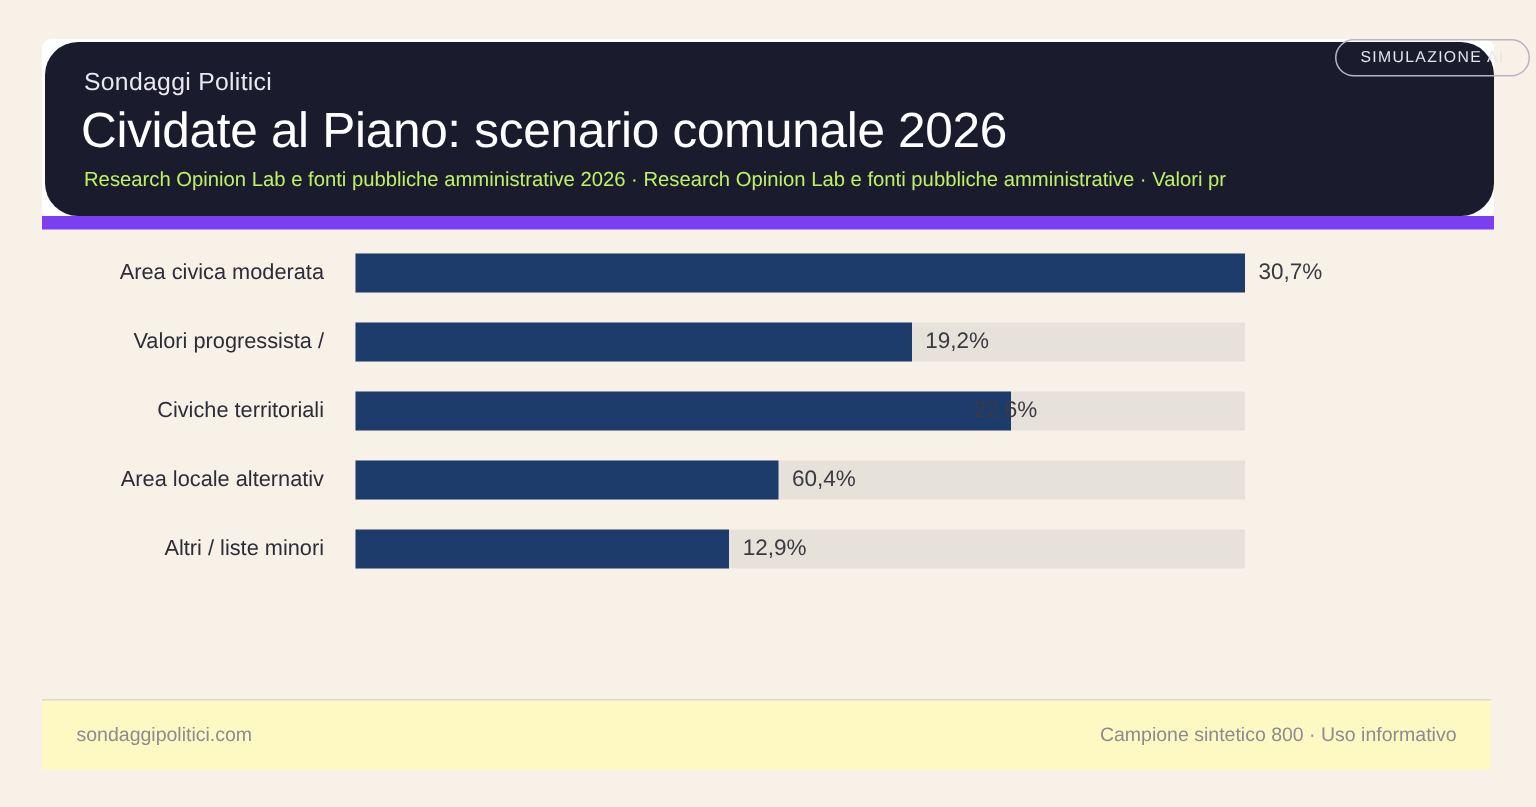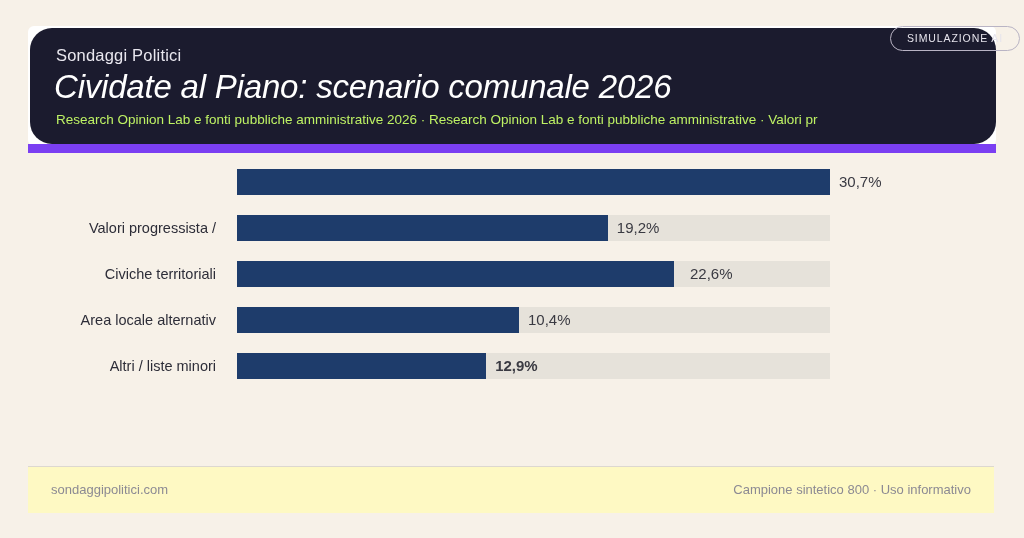--- a/index.html
+++ b/index.html
@@ -60,21 +60,20 @@
   .headline {
     position: absolute;
     left: 24px;
     top: 40px;
     font-size: 33px;
     color: #ffffff;
     letter-spacing: -0.2px;
     white-space: nowrap;
     font-weight: normal;
     margin: 0;
-    font-style: italic;
   }
 
   .subtitle {
     position: absolute;
     left: 26px;
     top: 84px;
     font-size: 13.5px;
     color: #bef264;
     white-space: nowrap;
     width: 930px;
@@ -207,56 +206,57 @@
     <h1 class="headline">Cividate al Piano: scenario comunale 2026</h1>
     <div class="subtitle">Research Opinion Lab e fonti pubbliche amministrative 2026 · Research Opinion Lab e fonti pubbliche amministrative · Valori pr</div>
     <div class="sim-badge">SIMULAZIONE AI</div>
   </div>
 
   <div class="accent-bar"></div>
 
   <div class="chart">
 
     <div class="bar-row" style="top:0px;">
+      <div class="bar-label">Area civica moderata</div>
       <div class="bar-track">
         <div class="bar-fill" style="width: 593px;"></div>
       </div>
       <div class="bar-value" style="left: 839px;">30,7%</div>
     </div>
 
     <div class="bar-row" style="top:46px;">
       <div class="bar-label">Valori progressista /</div>
       <div class="bar-track">
         <div class="bar-fill" style="width: 370.866px;"></div>
       </div>
       <div class="bar-value" style="left: 616.866px;">19,2%</div>
     </div>
 
     <div class="bar-row" style="top:92px;">
       <div class="bar-label">Civiche territoriali</div>
       <div class="bar-track">
         <div class="bar-fill" style="width: 436.541px;"></div>
       </div>
-      <div class="bar-value" style="left: 690px;">22,6%</div>
+      <div class="bar-value" style="left: 649px;">22,6%</div>
     </div>
 
     <div class="bar-row" style="top:138px;">
       <div class="bar-label">Area locale alternativ</div>
       <div class="bar-track">
         <div class="bar-fill" style="width: 282.013px;"></div>
       </div>
-      <div class="bar-value" style="left: 528.013px;">10,4%</div>
+      <div class="bar-value" style="left: 528.013px;">60,4%</div>
     </div>
 
     <div class="bar-row" style="top:184px;">
       <div class="bar-label">Altri / liste minori</div>
       <div class="bar-track">
         <div class="bar-fill" style="width: 249.176px;"></div>
       </div>
-      <div class="bar-value" style="left: 495.176px; font-weight: bold;">12,9%</div>
+      <div class="bar-value" style="left: 495.176px;">12,9%</div>
     </div>
 
   </div>
 
   <div class="footer">
     <div class="footer-left">sondaggipolitici.com</div>
     <div class="footer-right">Campione sintetico 800 · Uso informativo</div>
   </div>
 
 </div>

